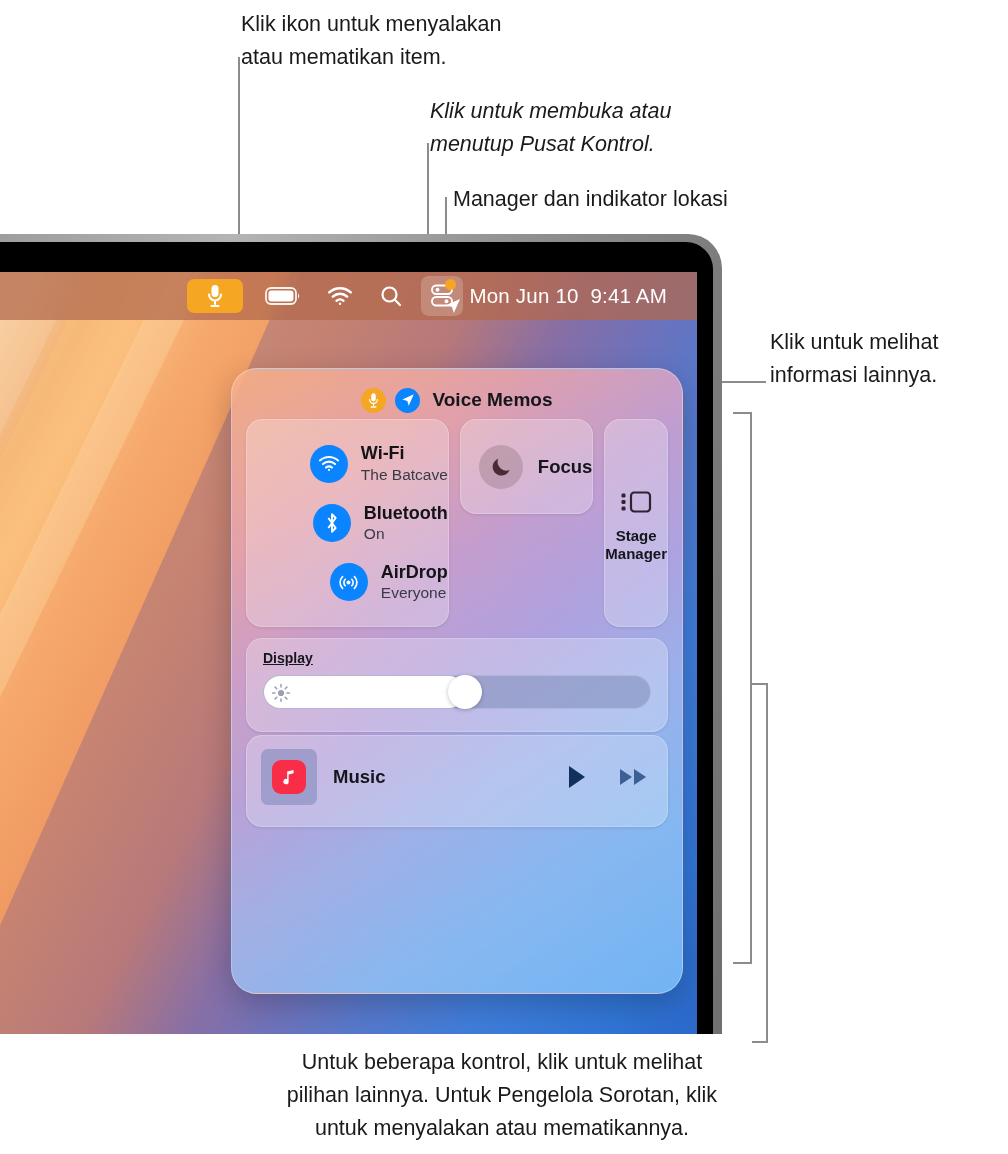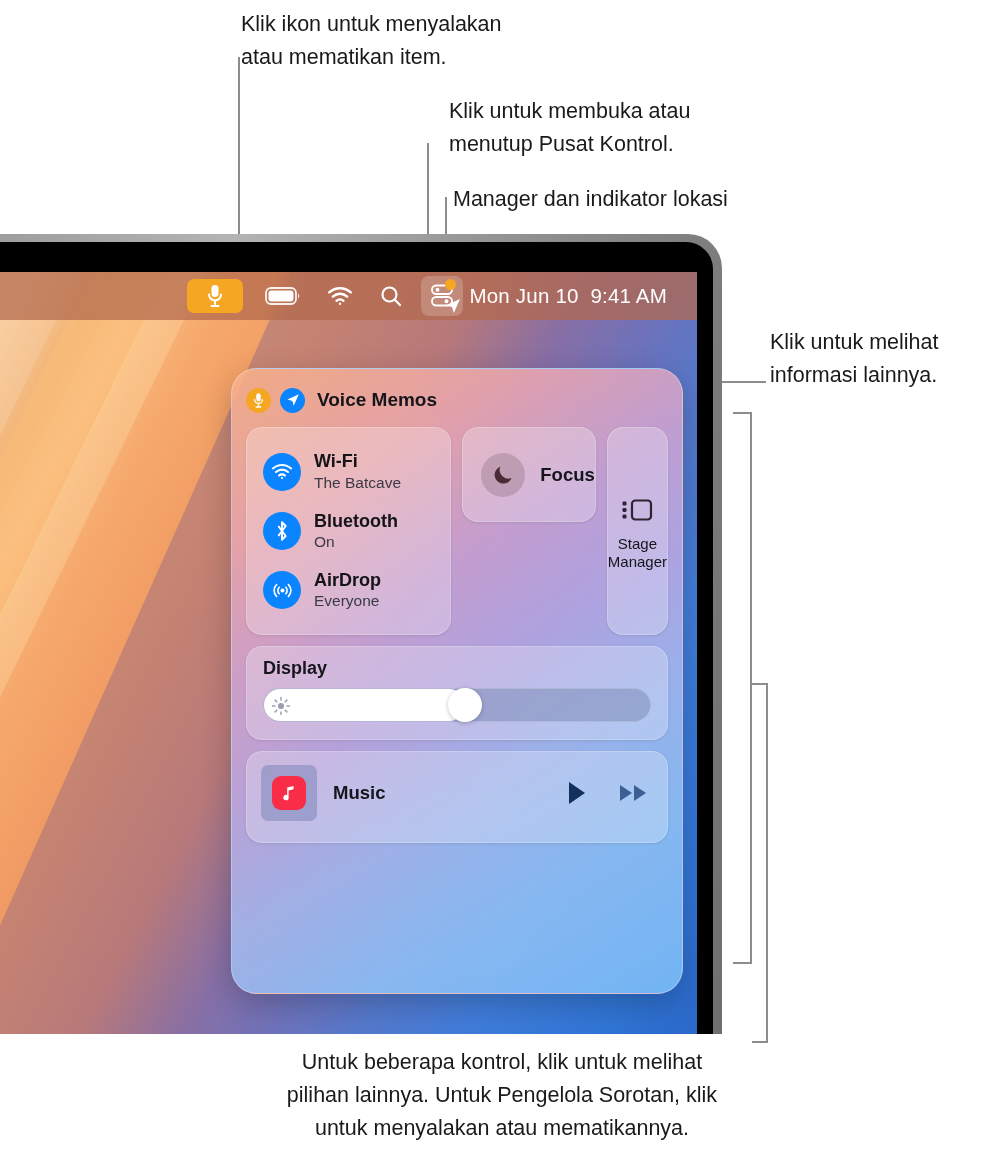--- a/index.html
+++ b/index.html
@@ -60,76 +60,76 @@
         rgba(233,166,175,.88) 20%,
         rgba(205,163,211,.88) 36%,
         rgba(186,168,226,.88) 50%,
         rgba(166,184,236,.88) 64%,
         rgba(142,190,243,.90) 80%,
         rgba(120,186,246,.92) 100%);
      box-shadow:0 10px 30px rgba(0,0,0,.22);
      border:1px solid rgba(255,255,255,.30);box-sizing:border-box;
      padding:14px;}
 
-  #vm-row{display:flex;align-items:center;justify-content:flex-start;gap:9px;height:34px;margin-bottom:10px;}
+  #vm-row{display:flex;align-items:center;justify-content:center;gap:9px;height:34px;margin-bottom:2px;}
   #vm-label{font-size:19px;font-weight:700;color:#15151c;margin-left:3px;}
   .vm-ic{width:25px;height:25px;border-radius:50%;display:flex;align-items:center;justify-content:center;}
   #vm-mic{background:#f5a623;}
   #vm-loc{background:#0a84ff;}
 
   .tile{border-radius:16px;background:rgba(255,255,255,.26);box-shadow:0 1px 3px rgba(0,0,0,.10);
-        border:1px solid rgba(255,255,255,.22);box-sizing:border-box;}
+        border:1px solid rgba(255,255,255,.22);box-sizing:border-box;align-items:flex-end;}
 
   #grid-top{display:flex;gap:11px;height:208px;}
   #conn-tile{width:236px;padding:14px 0 14px 16px;box-sizing:border-box;
      display:flex;flex-direction:column;justify-content:space-around;}
   .conn-row{display:flex;align-items:center;gap:13px;}
   .conn-ic{width:38px;height:38px;border-radius:50%;background:#0a84ff;flex:0 0 38px;
      display:flex;align-items:center;justify-content:center;}
   .conn-t{font-size:18px;font-weight:700;color:#131318;line-height:1.18;}
   .conn-s{font-size:15.5px;color:#3a3a46;line-height:1.25;}
 
   #right-top{display:flex;flex-direction:row;gap:11px;flex:1;}
   #focus-tile{height:95px;display:flex;align-items:center;padding-left:18px;gap:15px;}
   #focus-circ{width:44px;height:44px;border-radius:50%;background:rgba(120,90,100,.28);
      display:flex;align-items:center;justify-content:center;}
   #focus-label{font-size:18.5px;font-weight:700;color:#15151c;}
   #sq-row{display:flex;gap:11px;flex:1;}
   .sq-tile{flex:1;display:flex;flex-direction:column;align-items:center;justify-content:center;gap:7px;padding-top:4px;}
-  .sq-label{font-size:15px;font-weight:400;color:#15151c;text-align:center;line-height:1.18;white-space:pre-line;}
+  .sq-label{font-size:15px;font-weight:700;color:#15151c;text-align:center;line-height:1.18;white-space:pre-line;}
 
   #display-tile{height:94px;margin-top:11px;padding:11px 16px;box-sizing:border-box;}
   #sound-tile{height:94px;margin-top:11px;padding:11px 16px;box-sizing:border-box;}
-  .sec-title{font-size:18px;font-weight:700;color:#15151c;margin-bottom:9px;}
+  .sec-title{font-size:14px;font-weight:700;color:#15151c;margin-bottom:9px;text-decoration:underline;}
   .slider{height:34px;border-radius:17px;background:rgba(120,135,180,.50);position:relative;
      border:1px solid rgba(255,255,255,.22);box-sizing:border-box;}
   .slider-fill{position:absolute;left:0;top:0;bottom:0;background:#fff;border-radius:17px;}
   .slider-knob{position:absolute;top:-1px;width:34px;height:34px;border-radius:50%;background:#fff;
      box-shadow:0 1px 4px rgba(0,0,0,.25);}
   .slider-ic{position:absolute;left:4px;top:4px;width:26px;height:26px;border-radius:50%;
      display:flex;align-items:center;justify-content:center;}
   #sound-row{display:flex;align-items:center;gap:11px;}
   #sound-slider-wrap{flex:1;}
   #airplay-btn{width:36px;height:36px;border-radius:50%;background:rgba(120,135,180,.45);
      display:flex;align-items:center;justify-content:center;flex:0 0 36px;}
 
-  #music-tile{height:92px;margin-top:11px;display:flex;align-items:center;padding:0 18px 8px 14px;box-sizing:border-box;gap:16px;}
+  #music-tile{height:92px;margin-top:3px;display:flex;align-items:center;padding:0 18px 8px 14px;box-sizing:border-box;gap:16px;}
   #music-art{width:56px;height:56px;border-radius:7px;background:rgba(125,135,185,.55);
      display:flex;align-items:center;justify-content:center;}
   #music-ic{width:34px;height:34px;border-radius:9px;background:#fa2d48;display:flex;align-items:center;justify-content:center;}
   #music-label{font-size:18.5px;font-weight:700;color:#15151c;flex:1;}
   .mctrl{display:flex;align-items:center;justify-content:center;}
 </style>
 </head>
 <body>
 
 <div class="callout" style="left:241px;top:8px;">Klik ikon untuk menyalakan
 atau mematikan item.</div>
 
-<div class="callout" style="left:449px;top:95px;">Klik untuk membuka atau
+<div class="callout" style="left:430px;top:95px;font-style:italic;">Klik untuk membuka atau
 menutup Pusat Kontrol.</div>
 
 <div class="callout" style="left:453px;top:183px;">Manager dan indikator lokasi</div>
 
 <div class="callout" style="left:770px;top:326px;">Klik untuk melihat
 informasi lainnya.</div>
 
 <div class="callout" style="left:152px;top:1046px;width:700px;text-align:center;">Untuk beberapa kontrol, klik untuk melihat
 pilihan lainnya. Untuk Pengelola Sorotan, klik
 untuk menyalakan atau mematikannya.</div>

